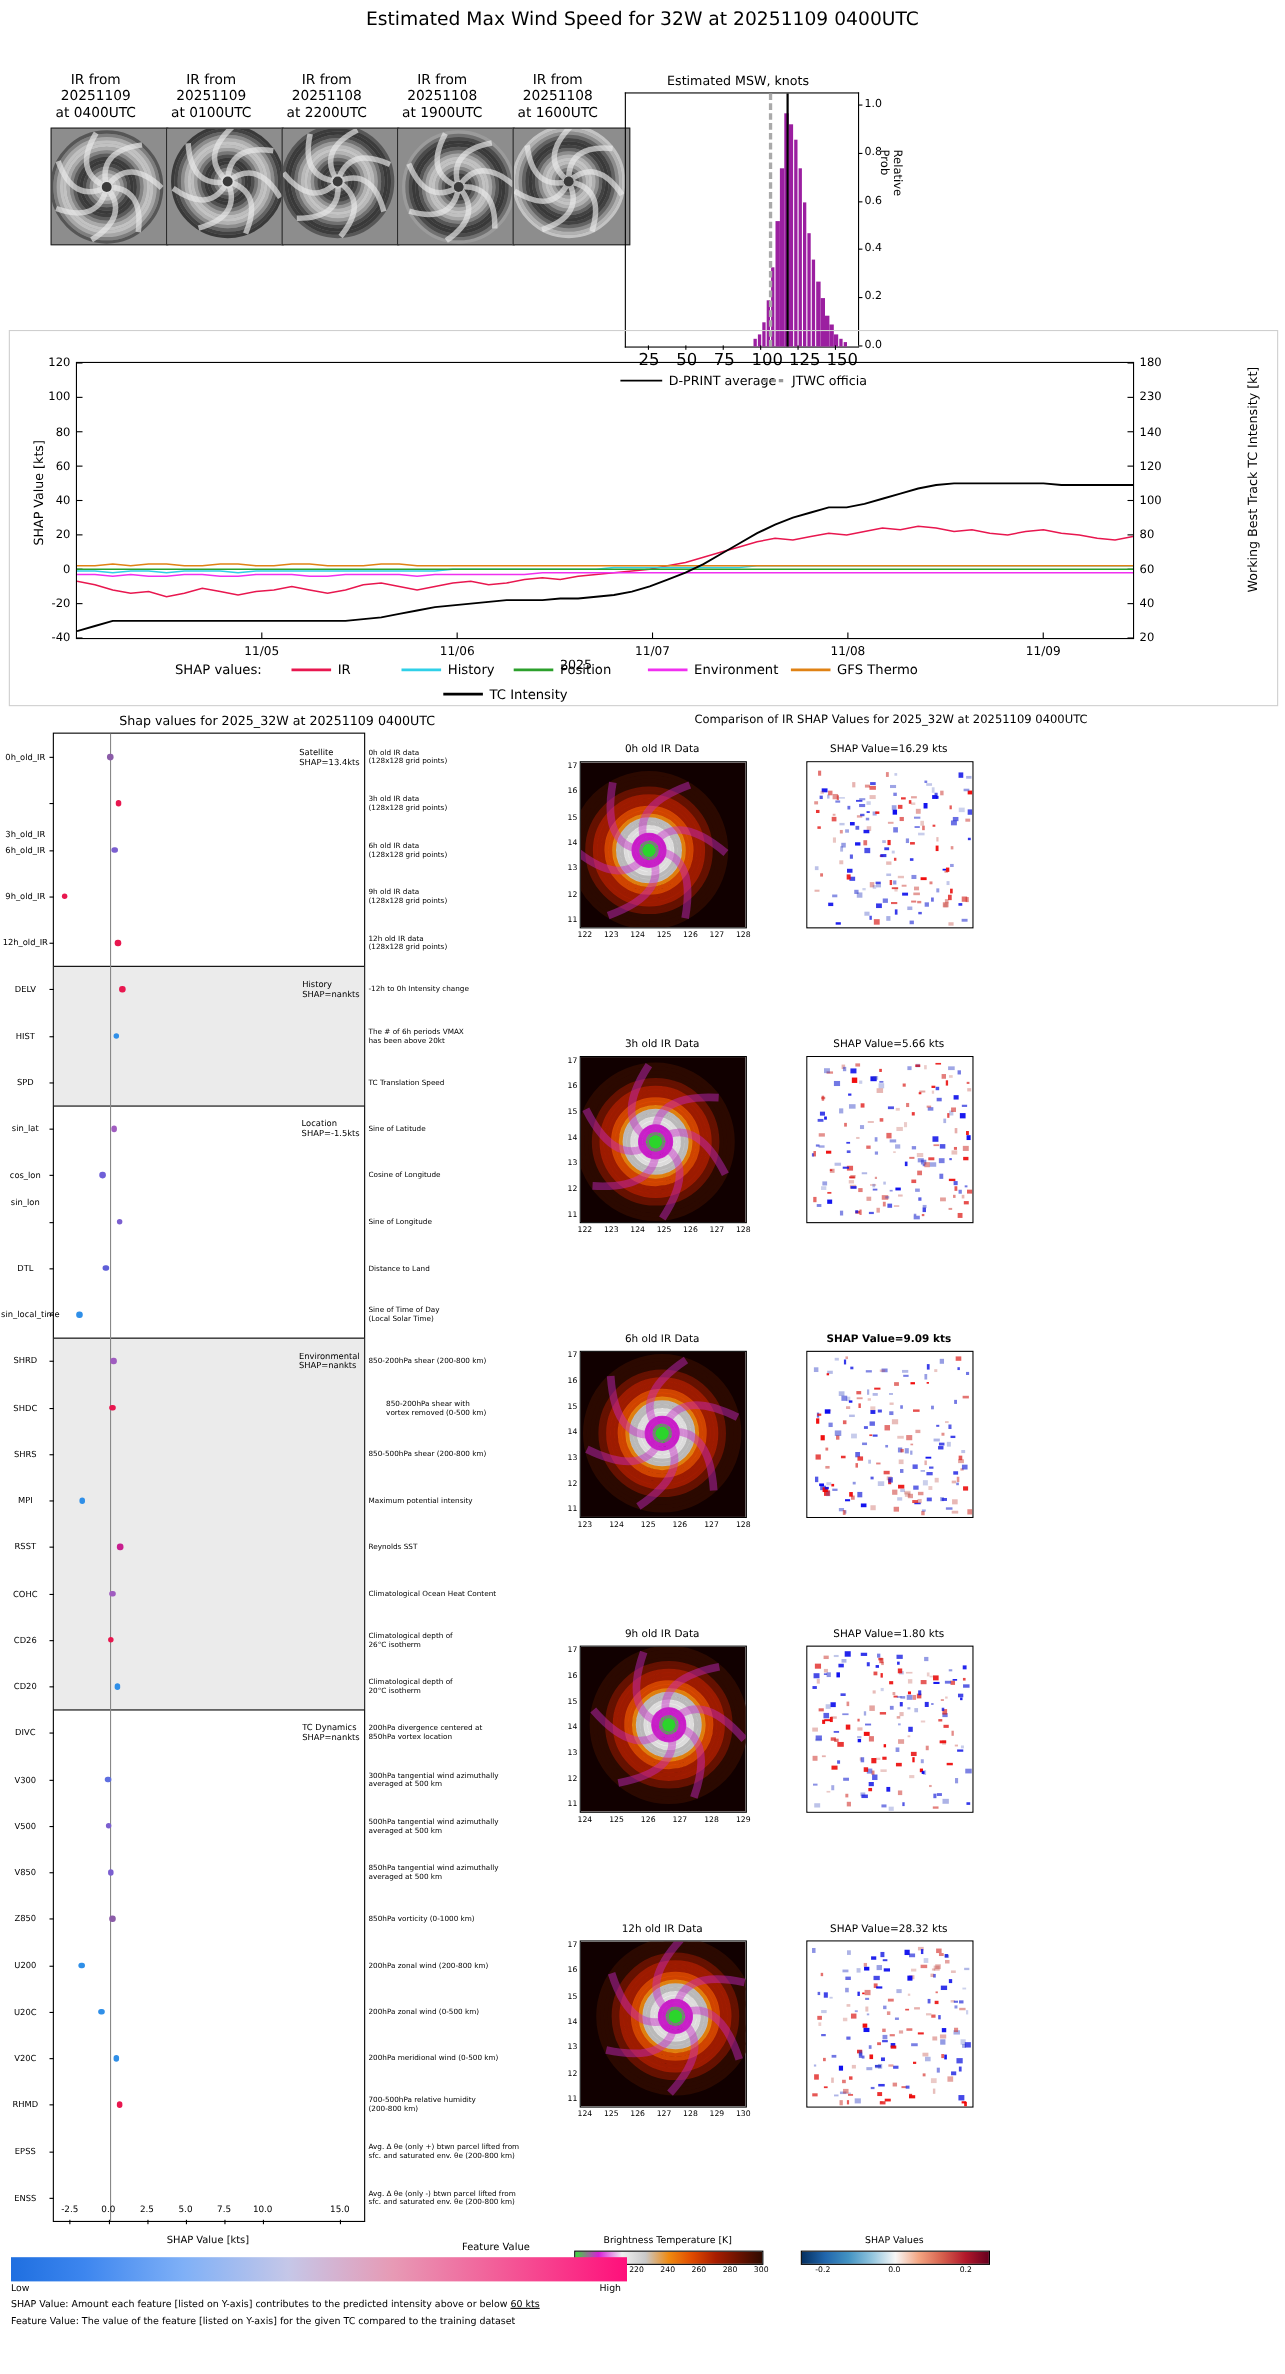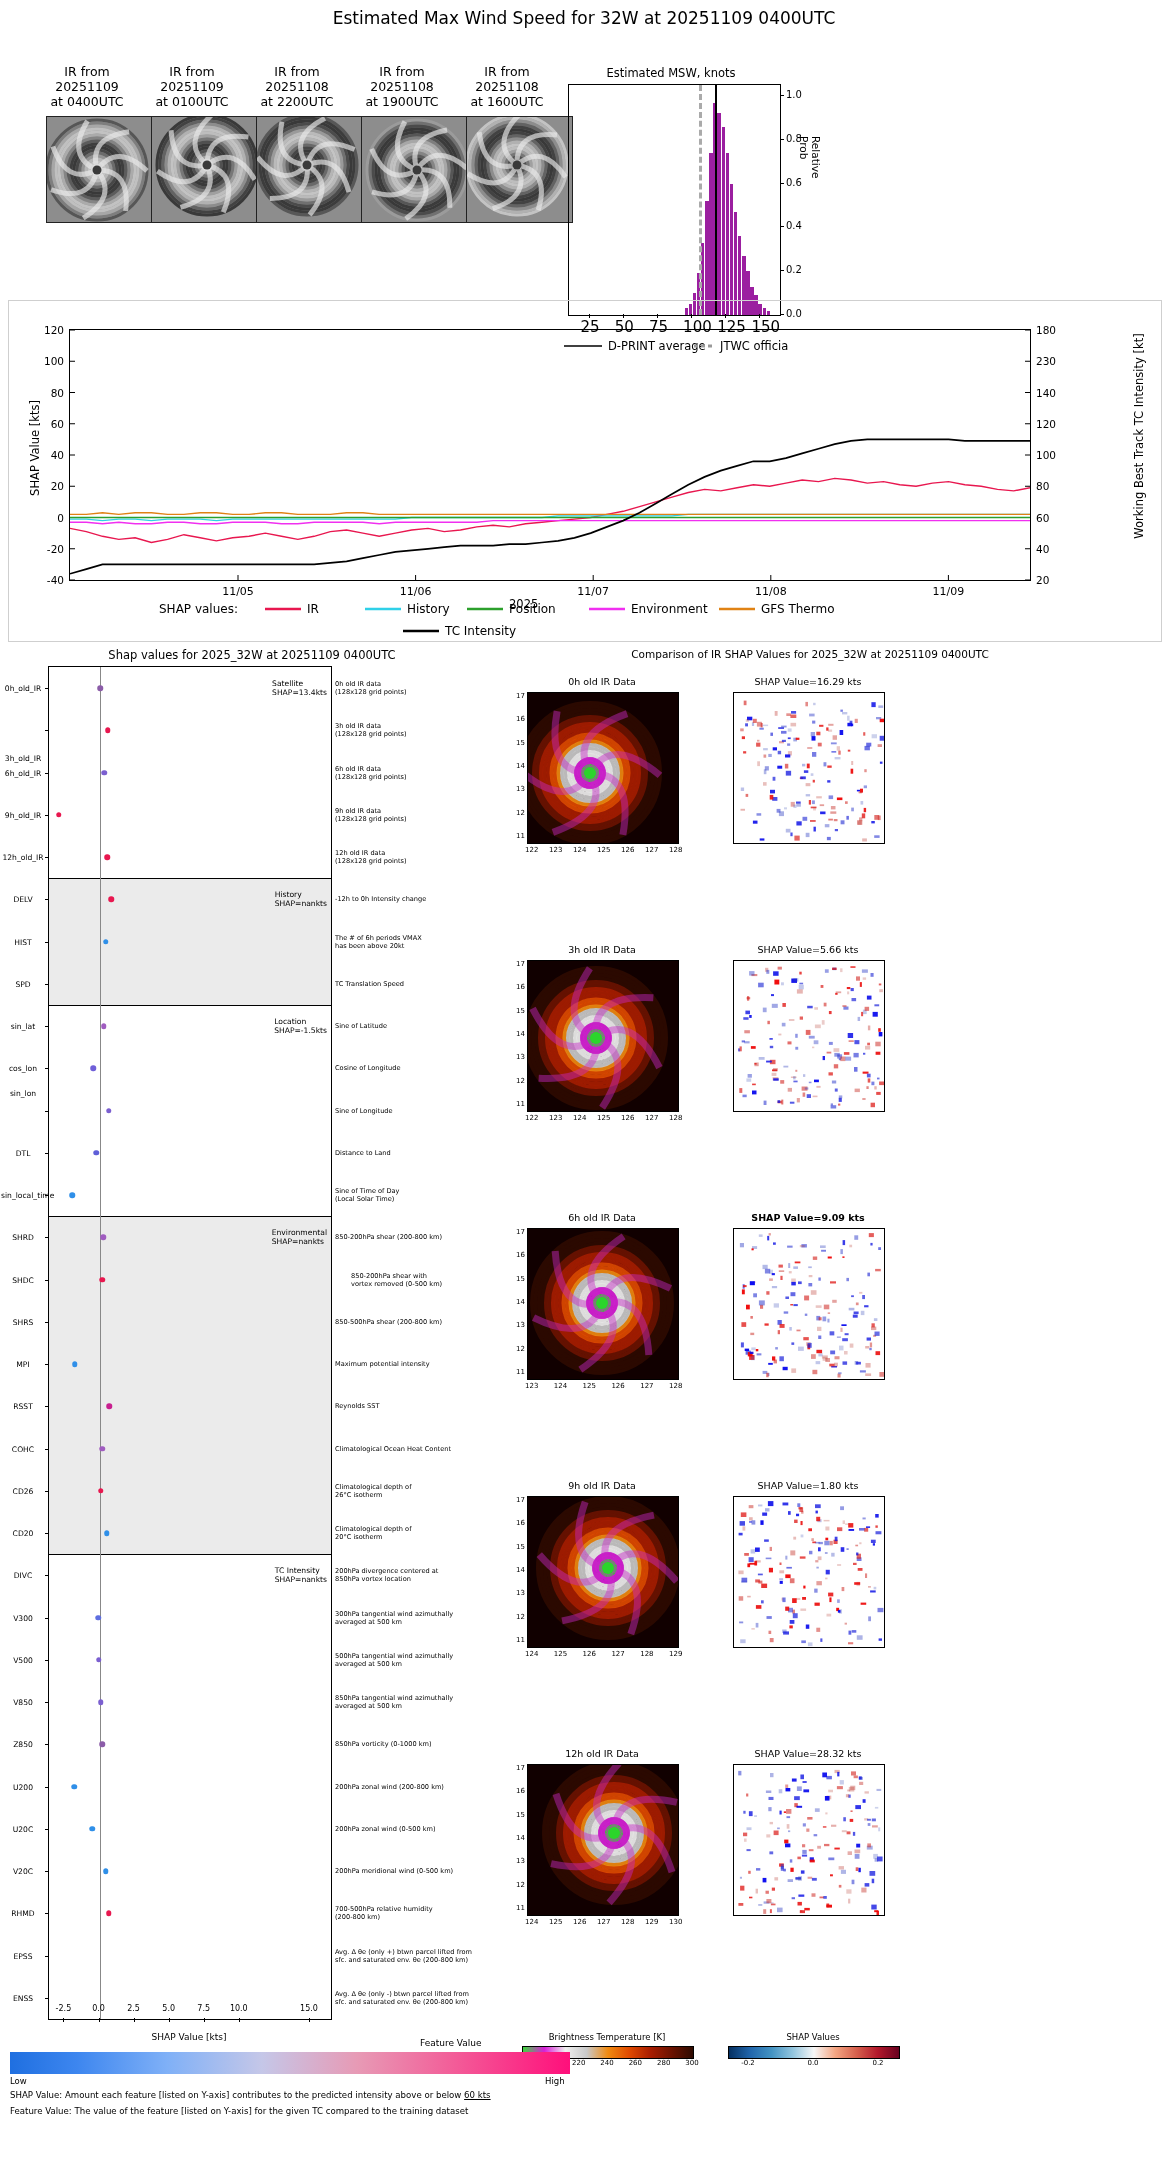--- a/index.html
+++ b/index.html
@@ -591,21 +591,21 @@
       <div class="rowlab" style="top: 1330.88px;">ENSS</div>
       <div style="position: absolute; left: -4px; top: 1330.88px; width: 4px; height: 1px; background: rgb(0, 0, 0);"></div>
       <div class="rowdesc" style="top: 1330.88px;">
         <div>Avg. Δ θe (only -) btwn parcel lifted from</div>
         <div>sfc. and saturated env. θe (200-800 km)</div>
       </div>
       <div class="grpnote" style="top: 21.125px; left: 278px; transform: translate(-100%, -50%);">Satellite SHAP=13.4kts</div>
       <div class="grpnote" style="top: 232.375px; left: 278px; transform: translate(-100%, -50%);">History SHAP=nankts</div>
       <div class="grpnote" style="top: 359.125px; left: 278px; transform: translate(-100%, -50%);">Location SHAP=-1.5kts</div>
       <div class="grpnote" style="top: 570.375px; left: 278px; transform: translate(-100%, -50%);">Environmental SHAP=nankts</div>
-      <div class="grpnote" style="top: 908.375px; left: 278px; transform: translate(-100%, -50%);">TC Intensity SHAP=nankts</div>
+      <div class="grpnote" style="top: 908.375px; left: 278px; transform: translate(-100%, -50%);">TC Dynamics SHAP=nankts</div>
     </div>
   <div class="abs" id="p3ticks">
       <div class="p3tick" style="left: 61.4328px;">-2.5</div>
       <div style="position: absolute; left: 61.4328px; top: 1370px; width: 1px; height: 4px; background: rgb(0, 0, 0);"></div>
       <div class="p3tick" style="left: 96.5075px;">0.0</div>
       <div style="position: absolute; left: 96.5075px; top: 1370px; width: 1px; height: 4px; background: rgb(0, 0, 0);"></div>
       <div class="p3tick" style="left: 131.582px;">2.5</div>
       <div style="position: absolute; left: 131.582px; top: 1370px; width: 1px; height: 4px; background: rgb(0, 0, 0);"></div>
       <div class="p3tick" style="left: 166.657px;">5.0</div>
       <div style="position: absolute; left: 166.657px; top: 1370px; width: 1px; height: 4px; background: rgb(0, 0, 0);"></div>

